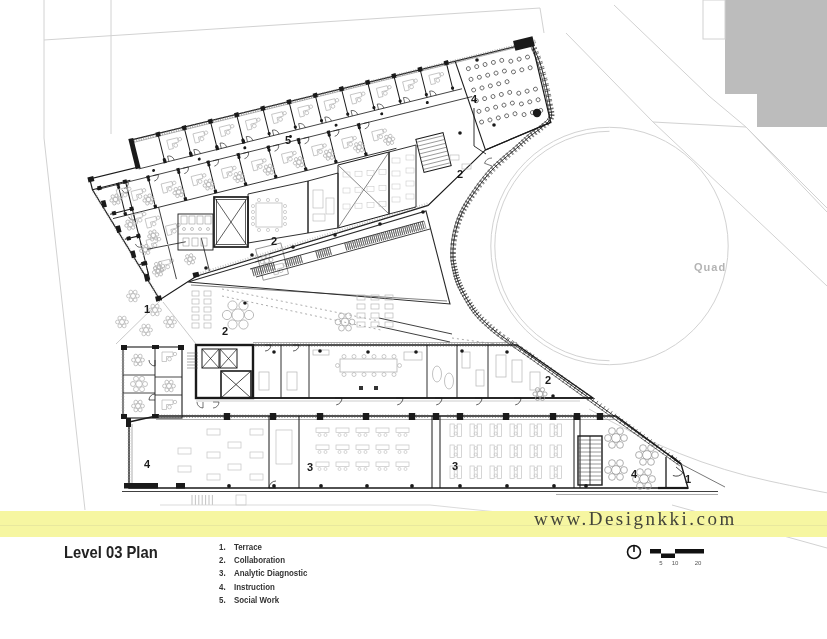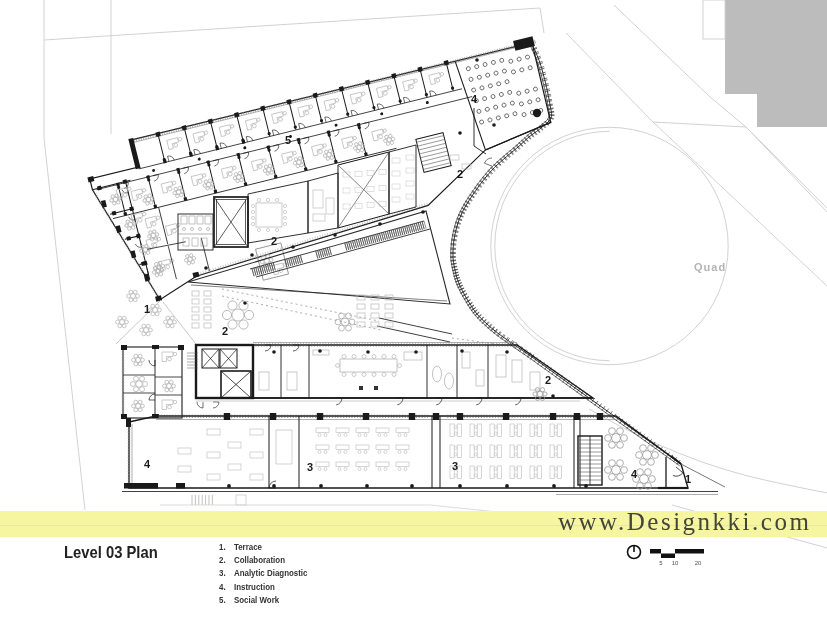--- a/index.html
+++ b/index.html
@@ -2242,21 +2242,21 @@
 </g>
 <rect x="236.0" y="495.0" width="10.0" height="10.0" stroke="#bbb" stroke-width="0.6" fill="none"></rect>
 
 <line x1="160.0" y1="505.0" x2="430.0" y2="505.0" stroke="#d2d2d2" stroke-width="0.8" stroke-linecap="butt"></line>
 <path d="M430,505 L545,517" stroke="#d2d2d2" stroke-width="0.8" fill="none"></path>
 </svg>
 
 <div style="position:absolute;left:0;top:511px;width:827px;height:26px;background:#f6f6a1;"></div>
 <div style="position:absolute;left:0;top:525px;width:827px;height:1px;background:#e8e89e;"></div>
 
-<div style="position:absolute;left:558px;top:508px;font-family:'Liberation Serif',serif;font-size:25px;color:#43443a;letter-spacing:2.5px;">www.Designkki.com</div>
+<div style="position:absolute;left:534px;top:508px;font-family:'Liberation Serif',serif;font-size:19px;color:#43443a;letter-spacing:2.5px;">www.Designkki.com</div>
 
 <div style="position:absolute;left:64px;top:543px;font-size:17px;font-weight:bold;color:#222;transform:scaleX(0.87);transform-origin:0 0;">Level 03 Plan</div>
 
 <div style="position:absolute;left:219px;top:542px;font-size:9px;font-weight:bold;color:#333;transform:scaleX(0.88);transform-origin:0 0;">
       <div style="display:flex;height:13.2px;">
         <span style="width:17px;">1.</span>
         <span>Terrace</span>
       </div>
       <div style="display:flex;height:13.2px;">
         <span style="width:17px;">2.</span>

